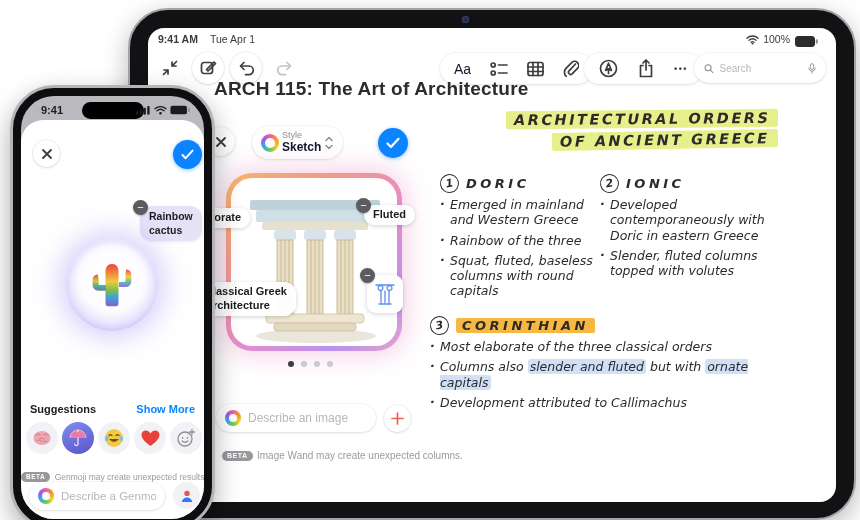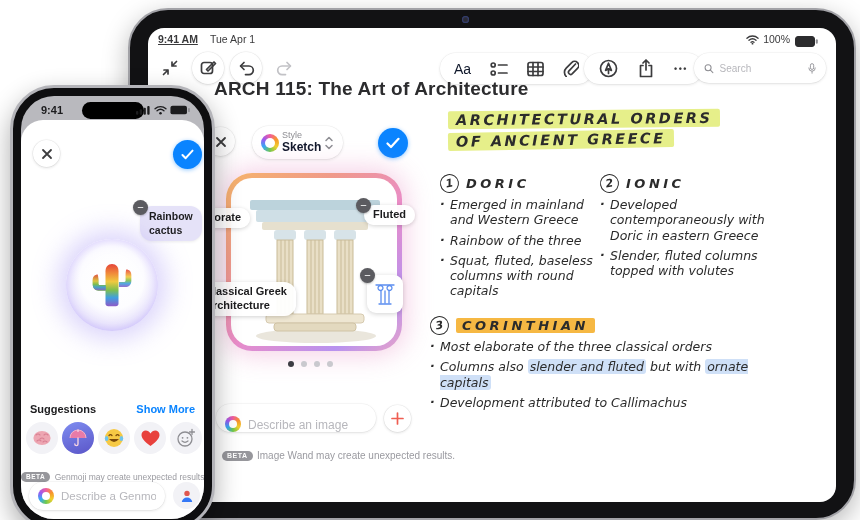--- a/index.html
+++ b/index.html
@@ -97,21 +97,21 @@
 </head>
 <body>
 
 <div id="stage">
 
   <div class="abs ipad-frame">
     <div class="abs ipad-camera"></div>
     <div class="abs ipad-screen">
 
       <div class="abs statusbar" style="top:5px;">
-        <span class="abs" style="left:10px; font-weight:700;text-decoration:underline;">9:41 AM</span>
+        <span class="abs" style="left:10px; font-weight:700;">9:41 AM</span>
         <span class="abs" style="left:62px;">Tue Apr 1</span>
         <span class="abs" style="right:46px; display:flex; align-items:center; gap:4px;">
           <svg width="13" height="11" viewBox="0 0 14 11">
               <path d="M1 4.2 C4.4 .9 9.6 .9 13 4.2 M3.2 6.4 C5.4 4.4 8.6 4.4 10.8 6.4 M5.4 8.5 C6.3 7.7 7.7 7.7 8.6 8.5" stroke="#3a3a3c" stroke-width="1.4" fill="none" stroke-linecap="round"></path>
               <circle cx="7" cy="10" r="1" fill="#3a3a3c"></circle>
             </svg>
           <span>100%</span>
         </span>
         <svg class="abs" style="right:18px; top:3px;" width="23" height="11" viewBox="0 0 23 11">
           <rect x="0.5" y="0.5" width="19" height="10" rx="2.5" fill="#2c2c2e" stroke="#2c2c2e"></rect>
@@ -179,21 +179,21 @@
           </svg>
         <input class="describe-input" style="font-size: 10px;" placeholder="Search">
         <svg width="11" height="15" viewBox="0 0 12 16">
           <rect x="3.6" y="0.8" width="4.8" height="8.6" rx="2.4" stroke="#8e8e93" stroke-width="1.3" fill="none"></rect>
           <path d="M1.2 7.2 a4.8 4.8 0 0 0 9.6 0 M6 12.4 V15" stroke="#8e8e93" stroke-width="1.3" fill="none" stroke-linecap="round"></path>
           </svg>
       </div>
 
       <div class="abs note-title" style="left:66px; top:50px;">ARCH 115: The Art of Architecture</div>
 
-      <div class="abs hand hw-head" style="left:300px; top:82px; width:330px; text-align:left;">
+      <div class="abs hand hw-head" style="left:300px; top:82px; width:330px; text-align:right;">
         <span class="hl-yellow" style="transform:rotate(-.5deg);">ARCHITECTURAL ORDERS</span><br>
         <span class="hl-yellow" style="transform:rotate(-1deg); margin-top:3px;">OF ANCIENT GREECE</span>
       </div>
 
       <div class="abs hand" style="left:292px; top:146px; width:158px;">
         <div style="display:flex; align-items:center;">
           <span class="circ-num">1</span>
           <span class="sec-title">DORIC</span>
         </div>
         <ul class="hw-list">
@@ -300,33 +300,33 @@
           </svg>
       </div>
 
       <div class="abs dots" style="left:140px; top:333px;">
         <span class="on"></span>
           <span></span>
           <span></span>
           <span></span>
       </div>
 
-      <div class="abs pill input-pill" style="left:68px; top:376px; width:160px;align-items:flex-end;">
+      <div class="abs pill input-pill" style="left:68px; top:376px; width:160px;">
         <span class="ai-swirl" style="width:16px; height:16px;"></span>
         <input class="describe-input" placeholder="Describe an image" style="">
       </div>
       <div class="abs circle-btn" style="left:236px; top:377px; width:27px; height:27px;">
         <svg width="13" height="13" viewBox="0 0 13 13">
           <path d="M6.5 1 V12 M1 6.5 H12" stroke="#ef5e52" stroke-width="1.7" stroke-linecap="round"></path>
           </svg>
       </div>
 
       <div class="abs" style="left:74px; top:417px; white-space:nowrap;">
         <span class="beta-badge">BETA</span>
-        <span class="beta-text">Image Wand may create unexpected results.</span>
+        <span class="beta-text">Image Wand may create unexpected columns.</span>
       </div>
 
     </div>
   </div>
 
   <div class="abs iphone-frame">
     <div class="abs iphone-screen">
 
       <div class="abs island"></div>
       <span class="abs ph-status" style="left:20px; top:8px;">9:41</span>

